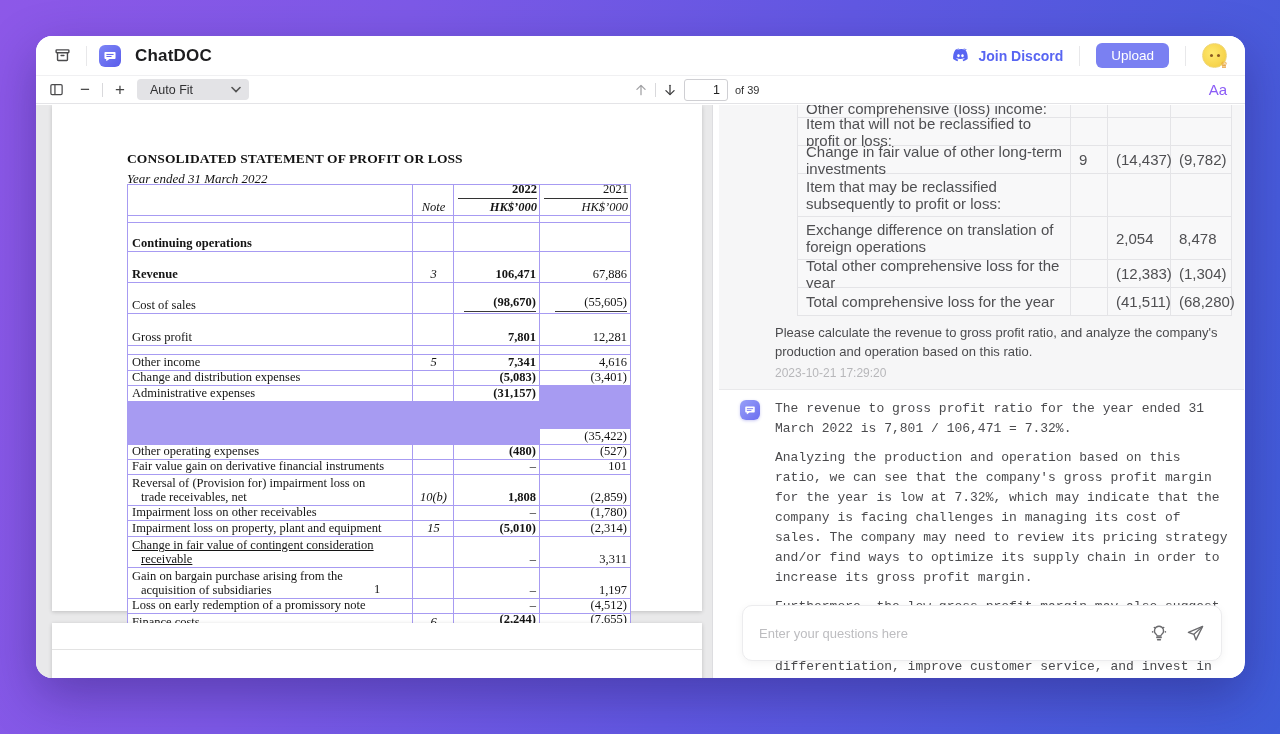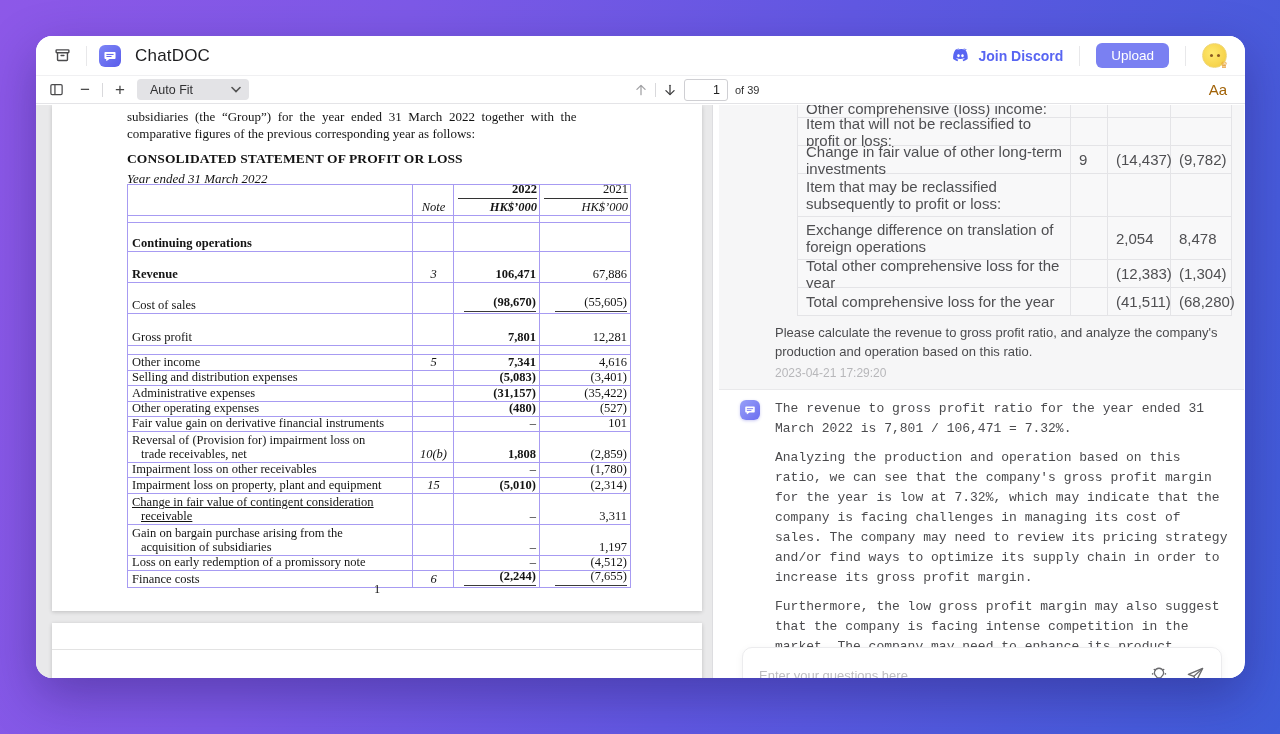--- a/index.html
+++ b/index.html
@@ -15,21 +15,21 @@
   }
   
   .titlebar { position:absolute; left:0; top:0; width:100%; height:40px; background:#fff;
     display:flex; align-items:center; border-bottom:1px solid #f0f0f2; }
   .tb-left { display:flex; align-items:center; gap:12px; padding-left:14px; }
   .icon-btn { display:flex; align-items:center; justify-content:center; width:24px; height:24px; cursor:pointer; }
   .vdiv { width:1px; height:20px; background:#e8e8ea; }
   .logo { width:22px; height:22px; border-radius:6px; background:linear-gradient(135deg,#7d86f6,#5a5ceb);
     display:flex; align-items:center; justify-content:center; }
   .logo svg { display:block; }
-  .app-name { font-size:17px; font-weight:normal; color:#1d1d1f; letter-spacing:.2px; margin-left:2px; }
+  .app-name { font-size:17px; font-weight:bold; color:#1d1d1f; letter-spacing:.2px; margin-left:2px; }
   .tb-right { margin-left:auto; display:flex; align-items:center; gap:16px; padding-right:18px; }
   .discord { display:flex; align-items:center; gap:7px; color:#5865F2; font-size:14px; font-weight:bold; cursor:pointer; }
   .upload-btn { background:#7a80f2; color:#fff; font-size:13.5px; padding:5px 15px; border-radius:6px;
     border:none; cursor:pointer; font-family:inherit; }
   .avatar { width:25px; height:25px; border-radius:50%; background:radial-gradient(circle at 40% 40%, #ffe96e, #f2c93c);
     position:relative; cursor:pointer; border:1px solid #eed67a;}
   .avatar::before, .avatar::after { content:""; position:absolute; width:3px; height:3px; border-radius:50%;
     background:#8a5a22; top:10px; }
   .avatar::before { left:7px; } .avatar::after { left:14px; }
   .avatar .crown { position:absolute; right:-2px; bottom:-3px; font-size:9px; color:#e8a23c; }
@@ -39,21 +39,21 @@
   .tl-left { display:flex; align-items:center; gap:9px; padding-left:8px; }
   .zoombtn { font-size:17px; color:#444; width:16px; text-align:center; cursor:pointer; line-height:16px; }
   .tool-divider { width:1px; height:14px; background:#d9d9dc; }
   .fit-select { display:flex; align-items:center; justify-content:space-between; width:112px; height:21px;
     background:#e3e3e6; border-radius:4px; padding:0 8px 0 13px; cursor:pointer; }
   .fit-select span { font-size:12.5px; color:#2f2f31; }
   .tl-center { position:absolute; left:598px; display:flex; align-items:center; gap:7px; }
   .page-input { width:44px; height:22px; border:1px solid #cfcfd3; border-radius:3px; text-align:right;
     font-size:12.5px; padding-right:7px; color:#222; font-family:inherit; }
   .of-pages { font-size:11px; color:#333; }
-  .aa { position:absolute; right:18px; font-size:15px; color:#a16207; cursor:pointer; }
+  .aa { position:absolute; right:18px; font-size:15px; color:#8b5cf6; cursor:pointer; }
   
   .content { position:absolute; left:0; top:69px; width:100%; height:573px; display:flex; }
   .pdf-pane { width:677px; height:100%; background:#e9e9ea; border-right:1px solid #dddde0; overflow:hidden; }
   .gutter { width:6px; height:100%; background:#ffffff; cursor:col-resize; }
   .chat-pane { position:relative; width:525px; height:100%; background:#fff; }
   
   .page1 { width:650px; margin-left:16px; height:506px; background:#fff; box-shadow:0 1px 4px rgba(0,0,0,.18);
     position:relative; font-family:"Liberation Serif", serif; color:#141414; }
   .page2 { width:650px; margin-left:16px; margin-top:12px; height:80px; background:#fff;
     box-shadow:0 1px 4px rgba(0,0,0,.18); position:relative; }
@@ -85,21 +85,21 @@
   .q-text { position:absolute; left:56px; top:218px; width:456px; font-size:13px; color:#4b4b4e; line-height:19px; }
   .q-time { position:absolute; left:56px; top:261px; font-size:12px; color:#b7b7ba; }
   .answer-block { position:absolute; left:0; top:286px; width:100%; }
   .ans-avatar { position:absolute; left:21px; top:9px; width:20px; height:20px; border-radius:6px;
     background:linear-gradient(135deg,#97a0f8,#6c6ef0); display:flex; align-items:center; justify-content:center;
     box-shadow:0 1px 3px rgba(90,90,220,.3); }
   .ans-text { margin:8px 14px 0 56px; font-size:13px; color:#4b4b4e; line-height:20px; }
   .ans-text p { margin-bottom:9px;font-family:Liberation Mono, monospace; }
   .input-box { position:absolute; left:23px; top:500px; width:480px; height:56px; background:#fff;
     border:1px solid #ececee; border-radius:10px; box-shadow:0 2px 8px rgba(0,0,0,.05);
-    display:flex; align-items:center; padding:0 16px;margin-top:42px; }
+    display:flex; align-items:center; padding:0 16px; }
   .input-box input { flex:1; border:none; outline:none; font-size:13px; color:#333; font-family:inherit; }
   .input-box input::placeholder { color:#bdbdc0; }
   .input-icons { display:flex; align-items:center; gap:16px; }
   .input-icons .icon-btn { width:20px; height:20px; }
 </style>
 </head>
 <body>
 
 <div class="window">
 
@@ -171,24 +171,20 @@
       <input class="page-input" value="1" style="">
       <span class="of-pages">of 39</span>
     </div>
     <div class="aa">Aa</div>
   </div>
 
   <div class="content">
 
     <div class="pdf-pane">
       <div class="page1">
-        <div class="intro">
-          <div class="l1">subsidiaries (the “Group”) for the year ended 31 March 2022 together with the</div>
-          <div>comparative figures of the previous corresponding year as follows:</div>
-        </div>
         <div class="doc-title">CONSOLIDATED STATEMENT OF PROFIT OR LOSS</div>
         <div class="doc-sub">Year ended 31 March 2022</div>
 
         <div class="pdf-table">
 
           <div class="cell" style="height:30px"></div>
           <div class="cell ctr" style="height:30px">
               <span>Note</span>
             </div>
           <div class="cell" style="height:30px; padding-right:2px;">
@@ -236,31 +232,31 @@
             <div class="cell ctr" style="height: 8px;"></div>
             <div class="cell num" style="height: 8px;"></div>
             <div class="cell num" style="height: 8px;"></div>
             <div class="cell " style="height: 15px;">
               <div>Other income</div>
             </div>
             <div class="cell ctr" style="height: 15px;">5</div>
             <div class="cell num b" style="height: 15px;">7,341</div>
             <div class="cell num" style="height: 15px;">4,616</div>
             <div class="cell " style="height: 14px;">
-              <div>Selling and distribution expenses</div>
+              <div>Change and distribution expenses</div>
             </div>
             <div class="cell ctr" style="height: 14px;"></div>
             <div class="cell num b" style="height: 14px;">(5,083)</div>
             <div class="cell num" style="height: 14px;">(3,401)</div>
             <div class="cell " style="height: 15px;">
               <div>Administrative expenses</div>
             </div>
             <div class="cell ctr" style="height: 15px;"></div>
             <div class="cell num b" style="height: 15px;">(31,157)</div>
-            <div class="cell num" style="height: 15px;">(35,422)</div>
+            <div class="cell num" style="height: 15px; margin-top: 43px;">(35,422)</div>
             <div class="cell " style="height: 14px;">
               <div>Other operating expenses</div>
             </div>
             <div class="cell ctr" style="height: 14px;"></div>
             <div class="cell num b" style="height: 14px;">(480)</div>
             <div class="cell num" style="height: 14px;">(527)</div>
             <div class="cell " style="height: 14px;">
               <div>Fair value gain on derivative financial instruments</div>
             </div>
             <div class="cell ctr" style="height: 14px;"></div>
@@ -353,21 +349,21 @@
             <div class="cell" style="height: 27px;">Total other comprehensive loss for the year</div>
             <div class="cell" style="height: 27px;"></div>
             <div class="cell" style="height: 27px;">(12,383)</div>
             <div class="cell" style="height: 27px;">(1,304)</div>
             <div class="cell" style="height: 27px;">Total comprehensive loss for the year</div>
             <div class="cell" style="height: 27px;"></div>
             <div class="cell" style="height: 27px;">(41,511)</div>
             <div class="cell" style="height: 27px;">(68,280)</div>
           </div>
         <div class="q-text">Please calculate the revenue to gross profit ratio, and analyze the company's production and operation based on this ratio.</div>
-        <div class="q-time">2023-04-21 17:29:20</div>
+        <div class="q-time">2023-10-21 17:29:20</div>
       </div>
 
       <div class="answer-block">
         <div class="ans-avatar">
           <svg width="12" height="12" viewBox="0 0 24 24">
               <path fill="#fff" d="M4 5h16a1.5 1.5 0 0 1 1.5 1.5v9A1.5 1.5 0 0 1 20 17h-9l-4.2 3.2A.8.8 0 0 1 5.5 19.5V17H4a1.5 1.5 0 0 1-1.5-1.5v-9A1.5 1.5 0 0 1 4 5z"></path>
               <line x1="6.5" y1="9.3" x2="17.5" y2="9.3" stroke="#6c6ef0" stroke-width="1.7" stroke-linecap="round"></line>
               <line x1="6.5" y1="12.8" x2="14" y2="12.8" stroke="#6c6ef0" stroke-width="1.7" stroke-linecap="round"></line>
             </svg>
         </div>

